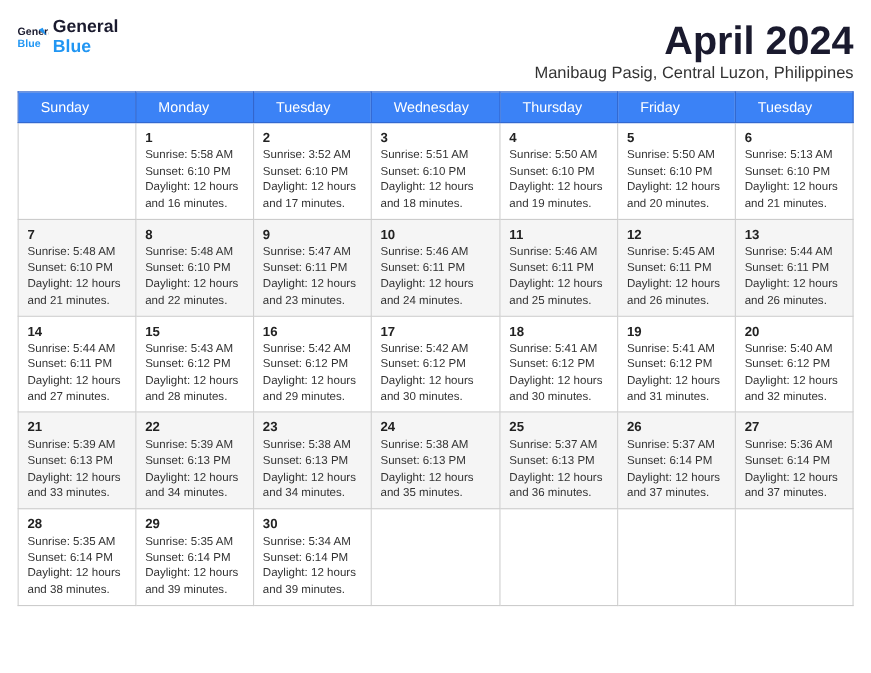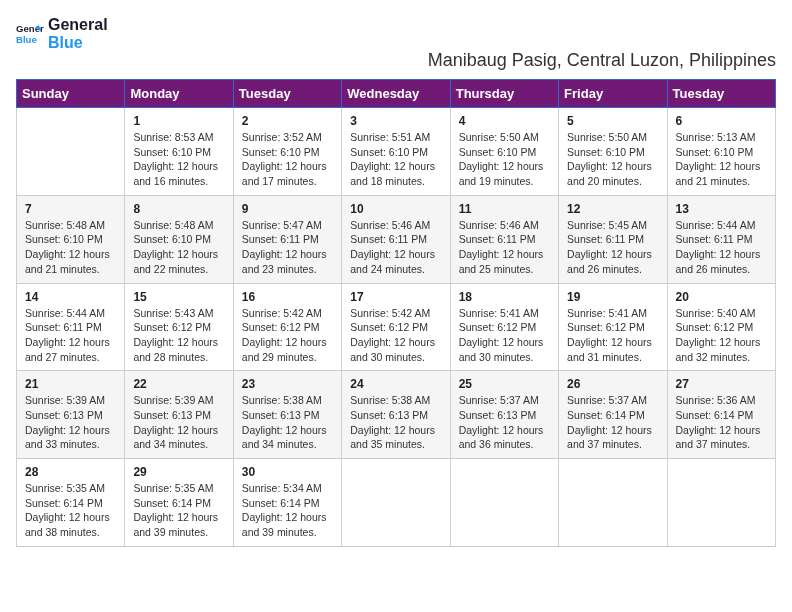--- a/index.html
+++ b/index.html
@@ -27,36 +27,35 @@
     }
     .title-block {
       text-align: right;
     }
     .main-title {
       font-size: 36px;
       font-weight: bold;
       color: #1a1a2e;
     }
     .subtitle {
-      font-size: 18px;
+      font-size: 15px;
       color: #333;
-      margin-top: 34px;
     }
     table {
       width: 100%;
       border-collapse: collapse;
       margin-top: 8px;
     }
     thead tr th {
-      background-color: #701a75;
+      background-color: #3b82f6;
       color: #fff;
       text-align: left;
-      padding: 6px 5px;
+      padding: 6px 20px;
       font-size: 13px;
-      font-weight: bold;
+      font-weight: normal;
       border: 1px solid #3366cc;
     }
     tbody tr td {
       vertical-align: top;
       padding: 6px 8px;
       font-size: 11px;
       color: #222;
       border: 1px solid #d0d0d0;
       min-width: 98px;
     }
@@ -94,20 +93,21 @@
       <text x="0" y="14" font-size="11" font-weight="bold" fill="#1a1a2e">General</text>
       <text x="0" y="26" font-size="11" font-weight="bold" fill="#2196f3">Blue</text>
       <polygon points="22,8 30,14 26,6" fill="#2196f3"></polygon>
     </svg>
     <div style="display:flex;flex-direction:column;align-items:flex-start;">
       <span style="font-size:16px;font-weight:bold;color:#1a1a2e;line-height:1.1;">General</span>
       <span style="font-size:16px;font-weight:bold;color:#2196f3;line-height:1.1;">Blue</span>
     </div>
   </div>
   <div class="title-block">
+    <div class="main-title">April 2024</div>
     <div class="subtitle">Manibaug Pasig, Central Luzon, Philippines</div>
   </div>
 </div>
 
 <table>
   <thead>
     <tr>
     <th>Sunday</th>
         <th>Monday</th>
         <th>Tuesday</th>
@@ -116,21 +116,21 @@
         <th>Friday</th>
         <th>Tuesday</th>
       </tr>
   </thead>
   <tbody>
   <tr>
         <td class="empty-cell"></td>
         <td>
           <span class="day-num">1</span>
         <div class="day-info">
-          <span>Sunrise: 8:53 AM</span><br>
+          <span>Sunrise: 5:58 AM</span><br>
           <span>Sunset: 6:10 PM</span><br>
           <span>Daylight: 12 hours and 16 minutes.</span>
         </div>
         </td>
         <td>
           <span class="day-num">2</span>
         <div class="day-info">
           <span>Sunrise: 3:52 AM</span><br>
           <span>Sunset: 6:10 PM</span><br>
           <span>Daylight: 12 hours and 17 minutes.</span>

